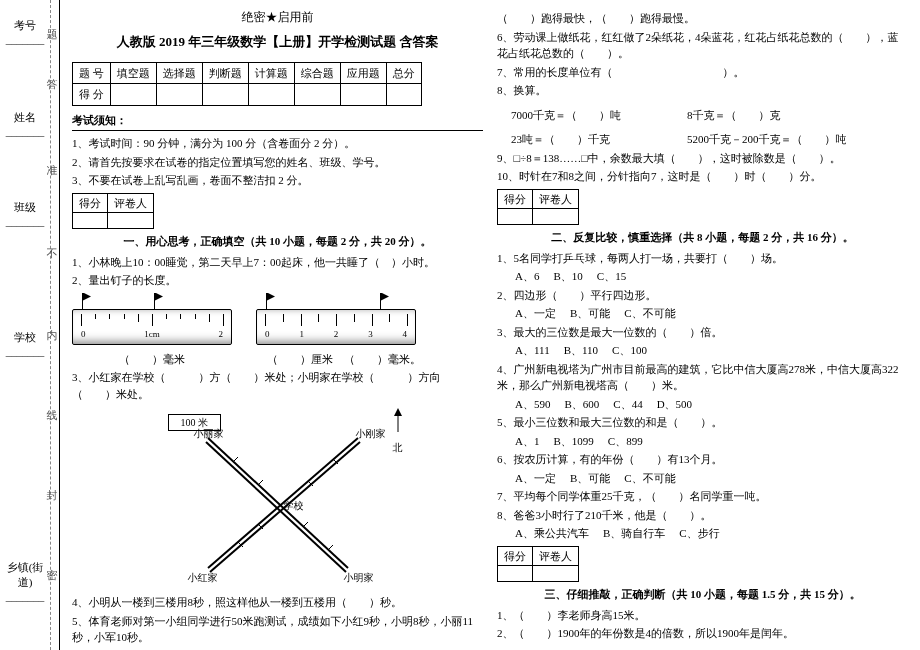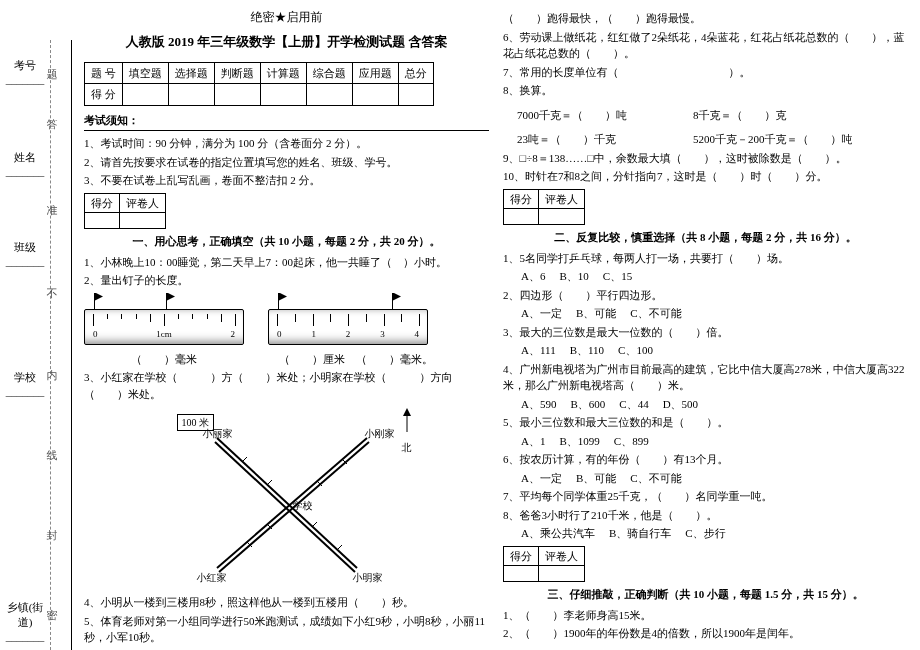--- a/index.html
+++ b/index.html
@@ -1,18 +1,18 @@
 <!DOCTYPE html>
 <html><head>
 <meta charset="utf-8">
 <style>
   * { box-sizing: border-box; margin: 0; padding: 0; }
   body { font-family: "SimSun", "Songti SC", serif; font-size: 12px; background: #fff; color: #000; }
   .page { width: 920px; height: 650px; position: relative; display: flex; }
-  .binding { width: 72px; border-right: 1px solid #000; position: relative; flex-shrink: 0; margin-top: 40px; }
+  .binding { width: 60px; border-right: 1px solid #000; position: relative; flex-shrink: 0; }
   .binding-inner { position: absolute; left: 50px; top: 0; bottom: 0; border-left: 1px dashed #888; }
   .vlabel { position: absolute; left: 0; width: 50px; text-align: center; font-size: 11px; }
   .vlabel span { display: block; }
   .vchar { writing-mode: vertical-rl; letter-spacing: 6px; font-size: 11px; color: #555; }
   .content { flex: 1; display: flex; padding: 8px 12px 8px 12px; gap: 14px; }
   .col { flex: 1; font-size: 11px; line-height: 1.5; }
   .secret { text-align: center; font-size: 12px; margin-bottom: 4px; }
   .title { text-align: center; font-weight: bold; font-size: 13px; margin: 6px 0 10px; }
   table.score { border-collapse: collapse; margin: 4px 0; }
   table.score td { border: 1px solid #000; padding: 2px 6px; font-size: 11px; text-align: center; min-width: 32px; height: 18px; }
@@ -208,21 +208,21 @@
       <div class="q">3、小红家在学校（　　　）方（　　）米处；小明家在学校（　　　）方向（　　）米处。</div>
 
       <div class="diagram">
         <div class="compass">
           <svg width="20" height="28">
               <line x1="10" y1="24" x2="10" y2="4" stroke="#000"></line>
               <polygon points="10,0 6,8 14,8" fill="#000"></polygon>
             </svg>
           <div>北</div>
         </div>
-        <div style="position:absolute;left:20px;top:6px;border:1px solid #000;padding:0 4px;font-size:10px">100 米</div>
+        <div style="position:absolute;left:20px;top:6px;border:1px solid #000;padding:0 12px;font-size:10px">100 米</div>
         <svg width="260" height="180" class="roads">
           <line x1="60" y1="30" x2="200" y2="160" stroke="#000" stroke-width="2"></line>
           <line x1="58" y1="34" x2="198" y2="164" stroke="#000" stroke-width="2"></line>
           <line x1="60" y1="160" x2="210" y2="30" stroke="#000" stroke-width="2"></line>
           <line x1="62" y1="164" x2="212" y2="34" stroke="#000" stroke-width="2"></line>
           <g stroke="#000">
             <line x1="85" y1="54" x2="90" y2="49"></line>
               <line x1="110" y1="77" x2="115" y2="72"></line>
             <line x1="155" y1="119" x2="160" y2="114"></line>
               <line x1="180" y1="142" x2="185" y2="137"></line>

